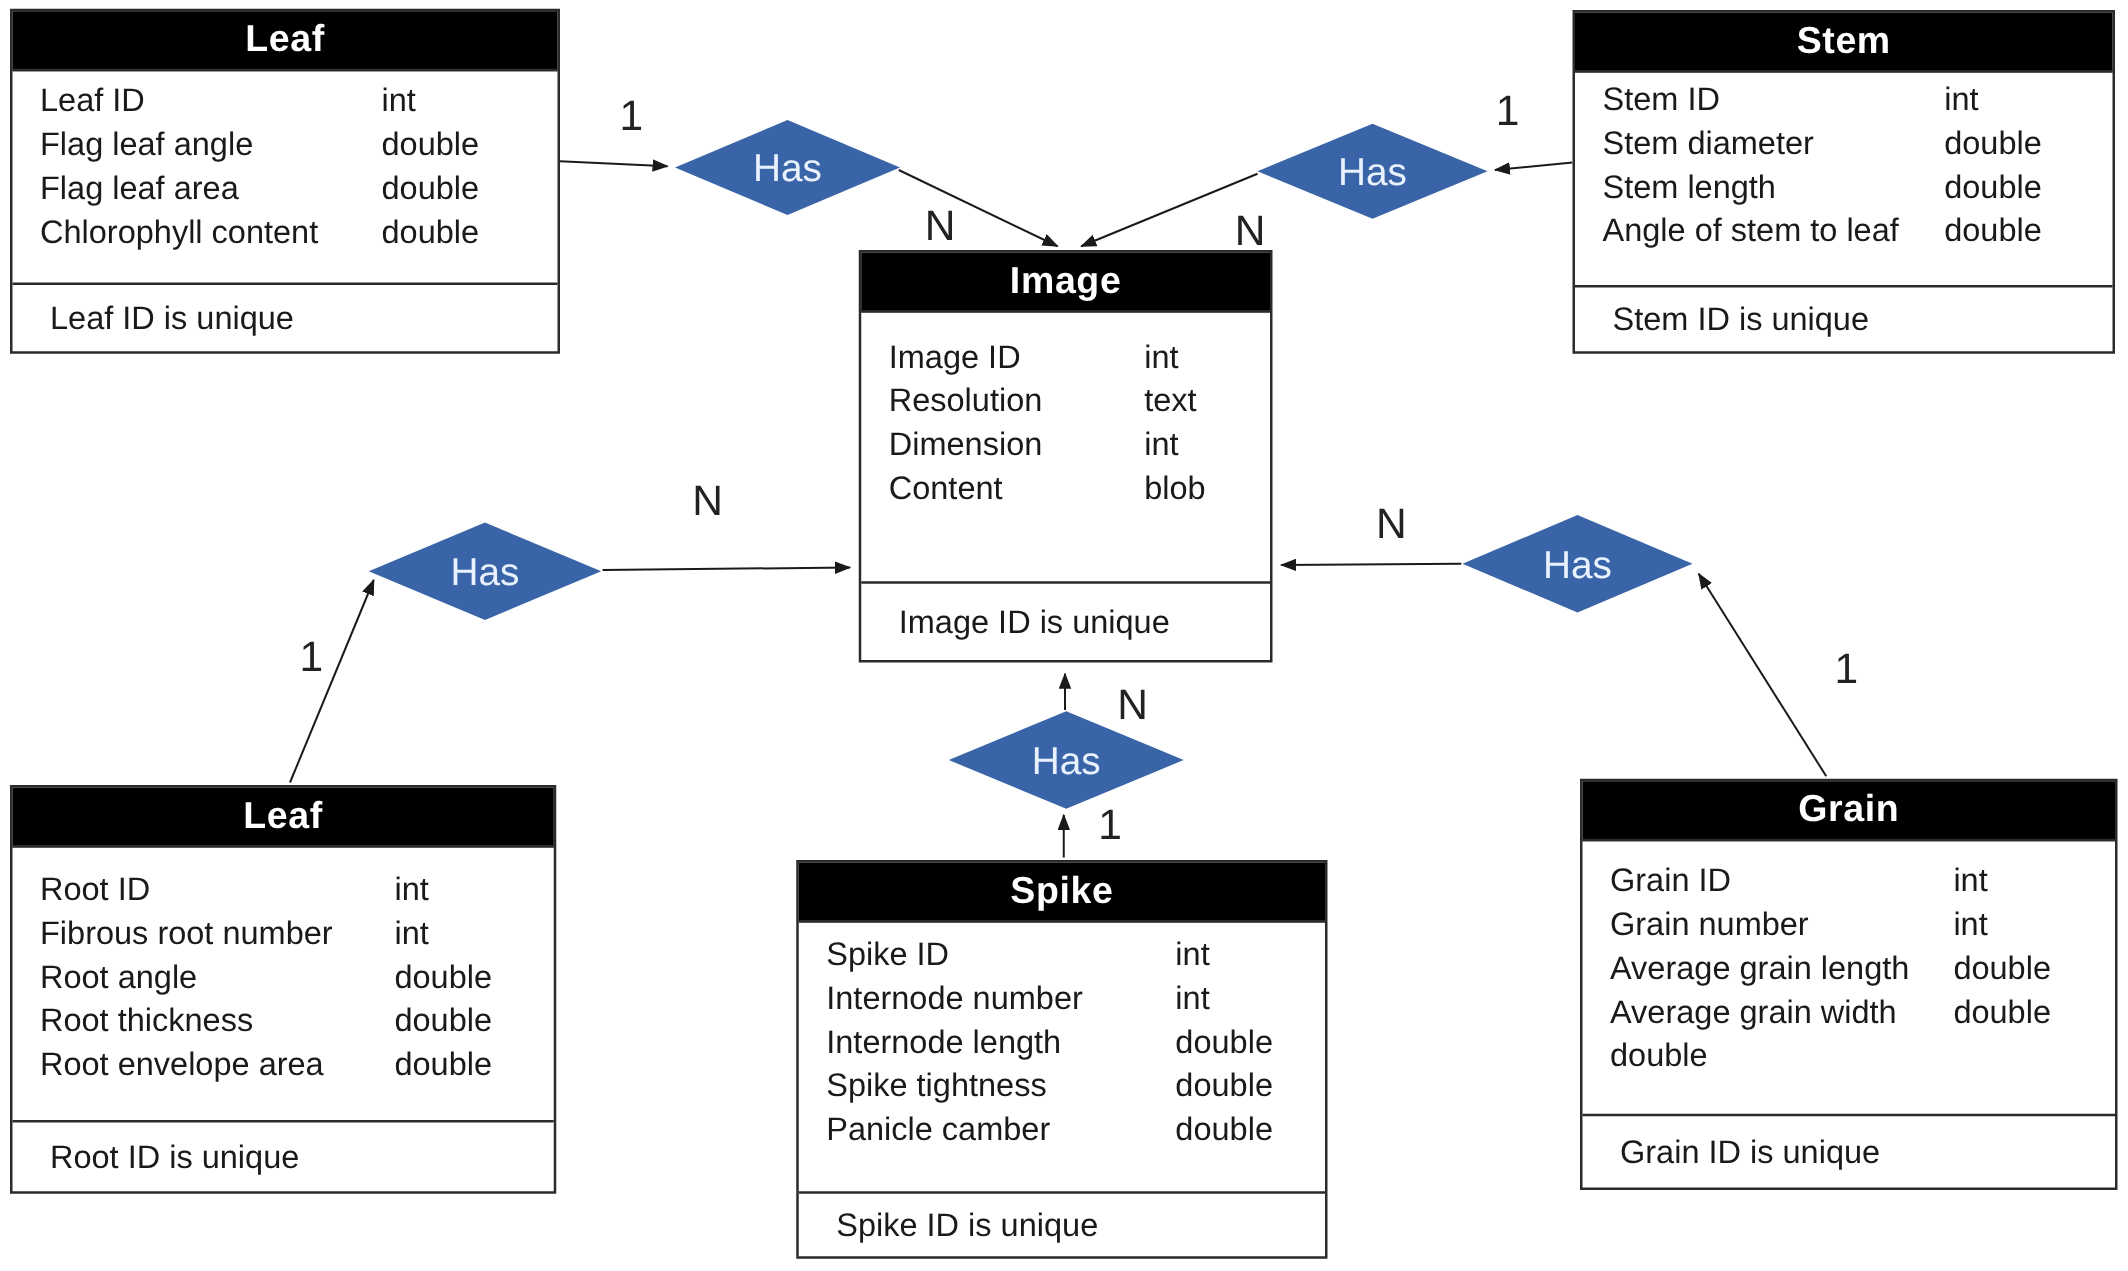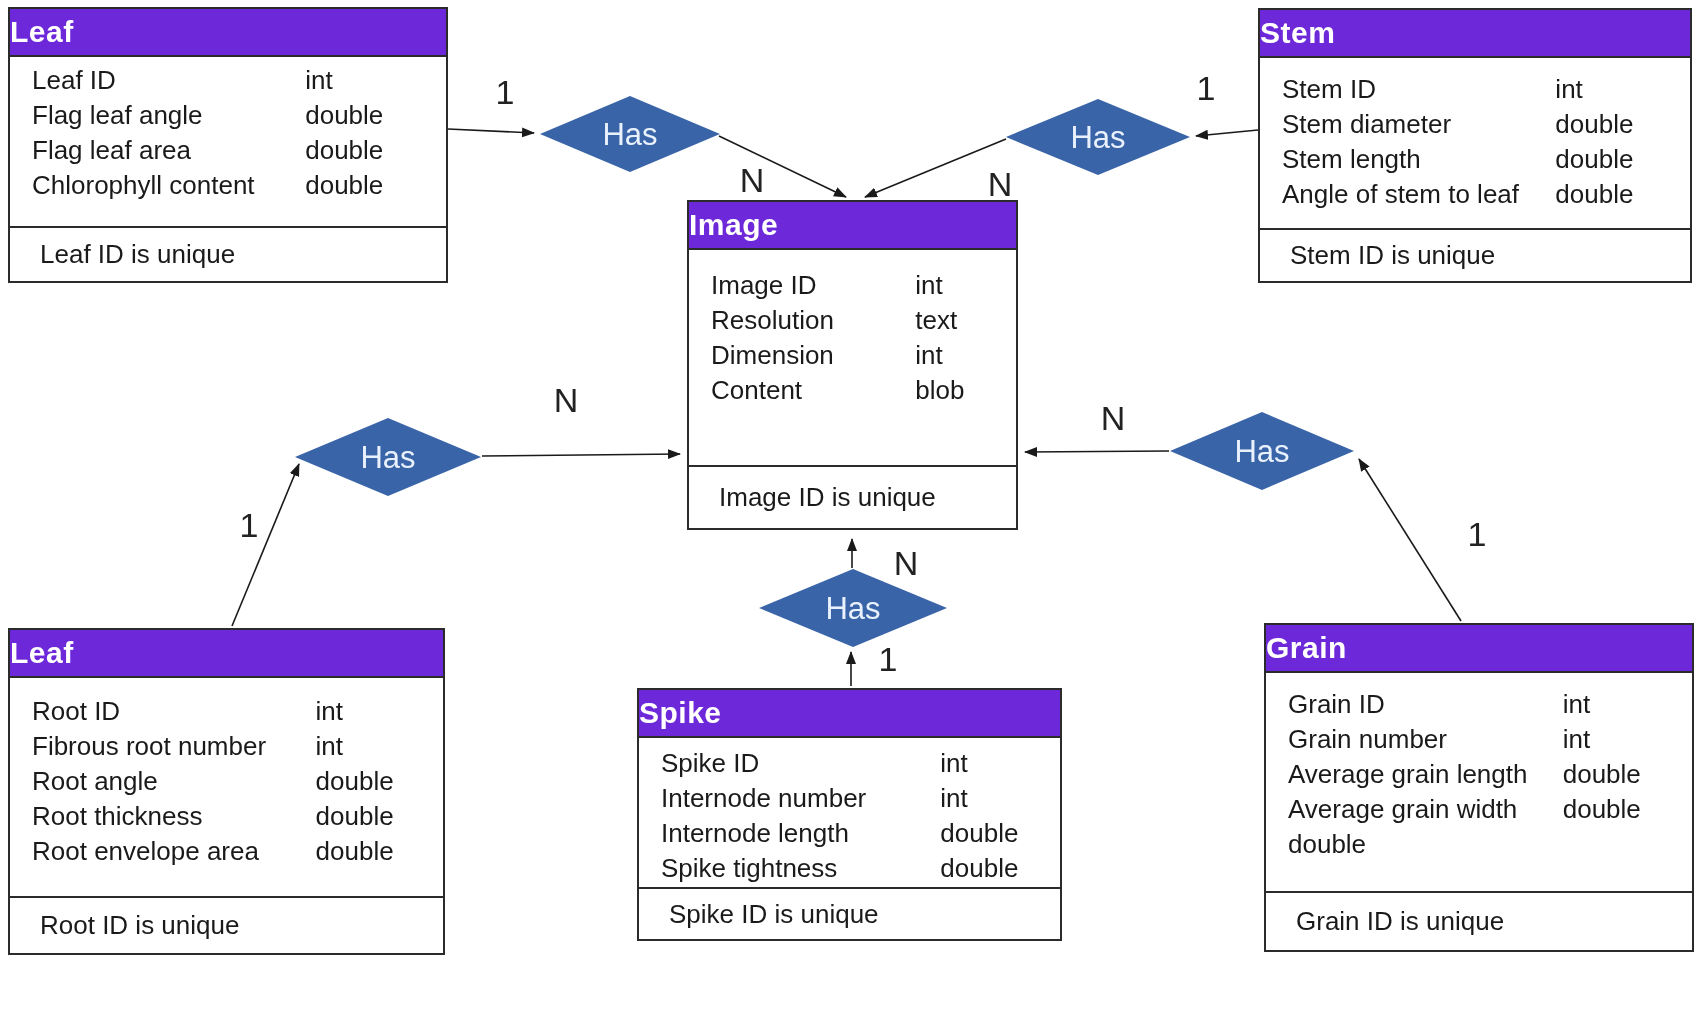--- a/index.html
+++ b/index.html
@@ -2,23 +2,23 @@
 <html><head>
 <meta charset="utf-8">
 <style>
   html,body{margin:0;padding:0;background:#ffffff;}
   body{font-family:"Liberation Sans","DejaVu Sans",sans-serif;}
   #stage{position:relative;width:1702px;height:1017px;background:#ffffff;overflow:hidden;}
   #wires{position:absolute;left:0;top:0;width:1702px;height:1017px;}
 
   .entity{position:absolute;background:#ffffff;border:2px solid #2b2b2b;
           display:flex;flex-direction:column;box-sizing:border-box;}
-  .e-header{height:46px;flex:0 0 46px;background:#6d28d9;border-bottom:2px solid #2b2b2b;
+  .e-header{height:46px;flex:0 0 46px;background:#000000;border-bottom:2px solid #2b2b2b;
             color:#ffffff;font-weight:bold;font-size:30px;letter-spacing:.5px;
-            display:flex;align-items:center;justify-content:flex-start;}
+            display:flex;align-items:center;justify-content:center;}
   .e-attrs{flex:1 1 auto;padding-left:22px;box-sizing:border-box;overflow:hidden;}
   .e-row{display:flex;font-size:26px;line-height:35px;color:#1a1a1a;white-space:nowrap;}
   .a-name{flex:0 0 auto;}
   .a-type{flex:0 0 auto;}
   .e-note{flex:0 0 auto;border-top:2px solid #2b2b2b;display:flex;align-items:center;
           padding-left:30px;font-size:26px;color:#1a1a1a;box-sizing:border-box;}
 
   .diamond-label{font-size:31px;fill:#e9f2fc;text-anchor:middle;}
   .card-label{font-size:34px;fill:#222222;text-anchor:middle;}
 </style>
@@ -94,21 +94,21 @@
     </div>
     <div class="e-note" style="height:55px;">
         <span>Leaf ID is unique</span>
       </div>
   </div>
 
   <div class="entity" style="left:1258px;top:8px;width:434px;height:275px;">
     <div class="e-header">
         <span>Stem</span>
       </div>
-    <div class="e-attrs" style="padding-top:14px;">
+    <div class="e-attrs" style="padding-top:4px;">
       <div class="e-row">
           <span class="a-name" style="width:67%">Stem ID</span>
           <span class="a-type">int</span>
         </div>
       <div class="e-row">
           <span class="a-name" style="width:67%">Stem diameter</span>
           <span class="a-type">double</span>
         </div>
       <div class="e-row">
           <span class="a-name" style="width:67%">Stem length</span>
@@ -175,21 +175,21 @@
       <div class="e-row">
           <span class="a-name" style="width:69%">Root envelope area</span>
           <span class="a-type">double</span>
         </div>
     </div>
     <div class="e-note" style="height:57px;">
         <span>Root ID is unique</span>
       </div>
   </div>
 
-  <div class="entity" style="left:637px;top:688px;width:425px;height:253px;">
+  <div class="entity" style="left:637px;top:688px;width:425px;height:319px;">
     <div class="e-header">
         <span>Spike</span>
       </div>
     <div class="e-attrs" style="padding-top:8px;">
       <div class="e-row">
           <span class="a-name" style="width:70%">Spike ID</span>
           <span class="a-type">int</span>
         </div>
       <div class="e-row">
           <span class="a-name" style="width:70%">Internode number</span>

